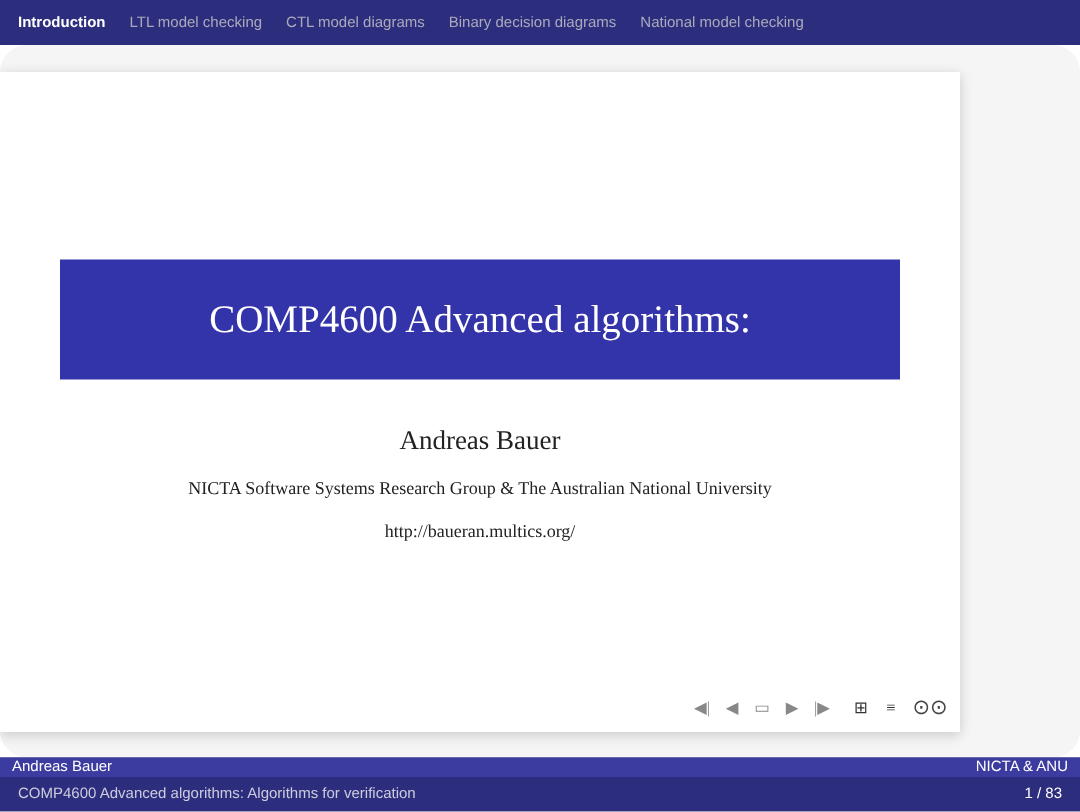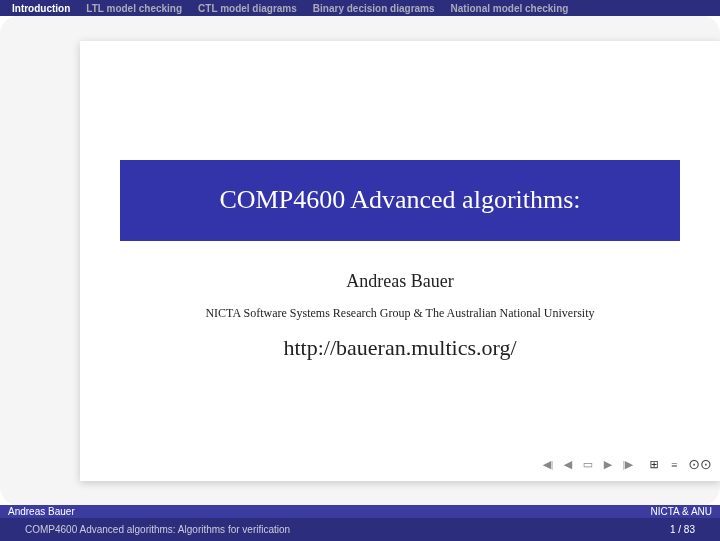--- a/index.html
+++ b/index.html
@@ -11,47 +11,46 @@
       overflow: hidden;
       display: flex;
       flex-direction: column;
     }
 
     
     #top-nav {
       background: #2d2d7e;
       display: flex;
       align-items: center;
-      height: 16px;
+      height: 30px;
       padding: 0 4px;
     }
     .nav-item {
       color: #fff;
       font-size: 10px;
       padding: 0 8px;
       cursor: pointer;
       font-family: sans-serif;
       white-space: nowrap;
     }
     .nav-item.active {
       color: #fff;
       font-weight: bold;
     }
     .nav-item.dim {
       color: #aab;
-      font-weight: bold;
     }
 
     
     #slide-area {
       flex: 1;
       background: #f5f5f5;
       display: flex;
       align-items: center;
-      justify-content: flex-end;
+      justify-content: flex-start;
       border-radius: 18px;
     }
 
     #slide {
       width: 640px;
       height: 440px;
       background: #fff;
       box-shadow: 0 2px 8px rgba(0,0,0,0.18);
       display: flex;
       flex-direction: column;
@@ -85,21 +84,21 @@
 
     .slide-affiliation {
       font-size: 12px;
       color: #222;
       margin-bottom: 14px;
       font-family: 'Computer Modern', Georgia, serif;
       text-align: center;
     }
 
     .slide-url {
-      font-size: 22px;
+      font-size: 12px;
       color: #222;
       font-family: 'Computer Modern', Georgia, serif;
     }
 
     
     .slide-nav-icons {
       position: absolute;
       bottom: 10px;
       right: 12px;
       display: flex;
@@ -135,21 +134,21 @@
       display: flex;
       align-items: center;
       padding: 0 8px;
     }
     #bottom-bar-bottom {
       height: 33px;
       background: #2d2d7e;
       display: flex;
       align-items: center;
       justify-content: space-between;
-      padding: 0 25px;
+      padding: 0 12px;
     }
     .bottom-text {
       color: #ccd;
       font-size: 10px;
       font-family: sans-serif;
     }
     .bottom-text-white {
       color: #fff;
       font-size: 10px;
       font-family: sans-serif;

